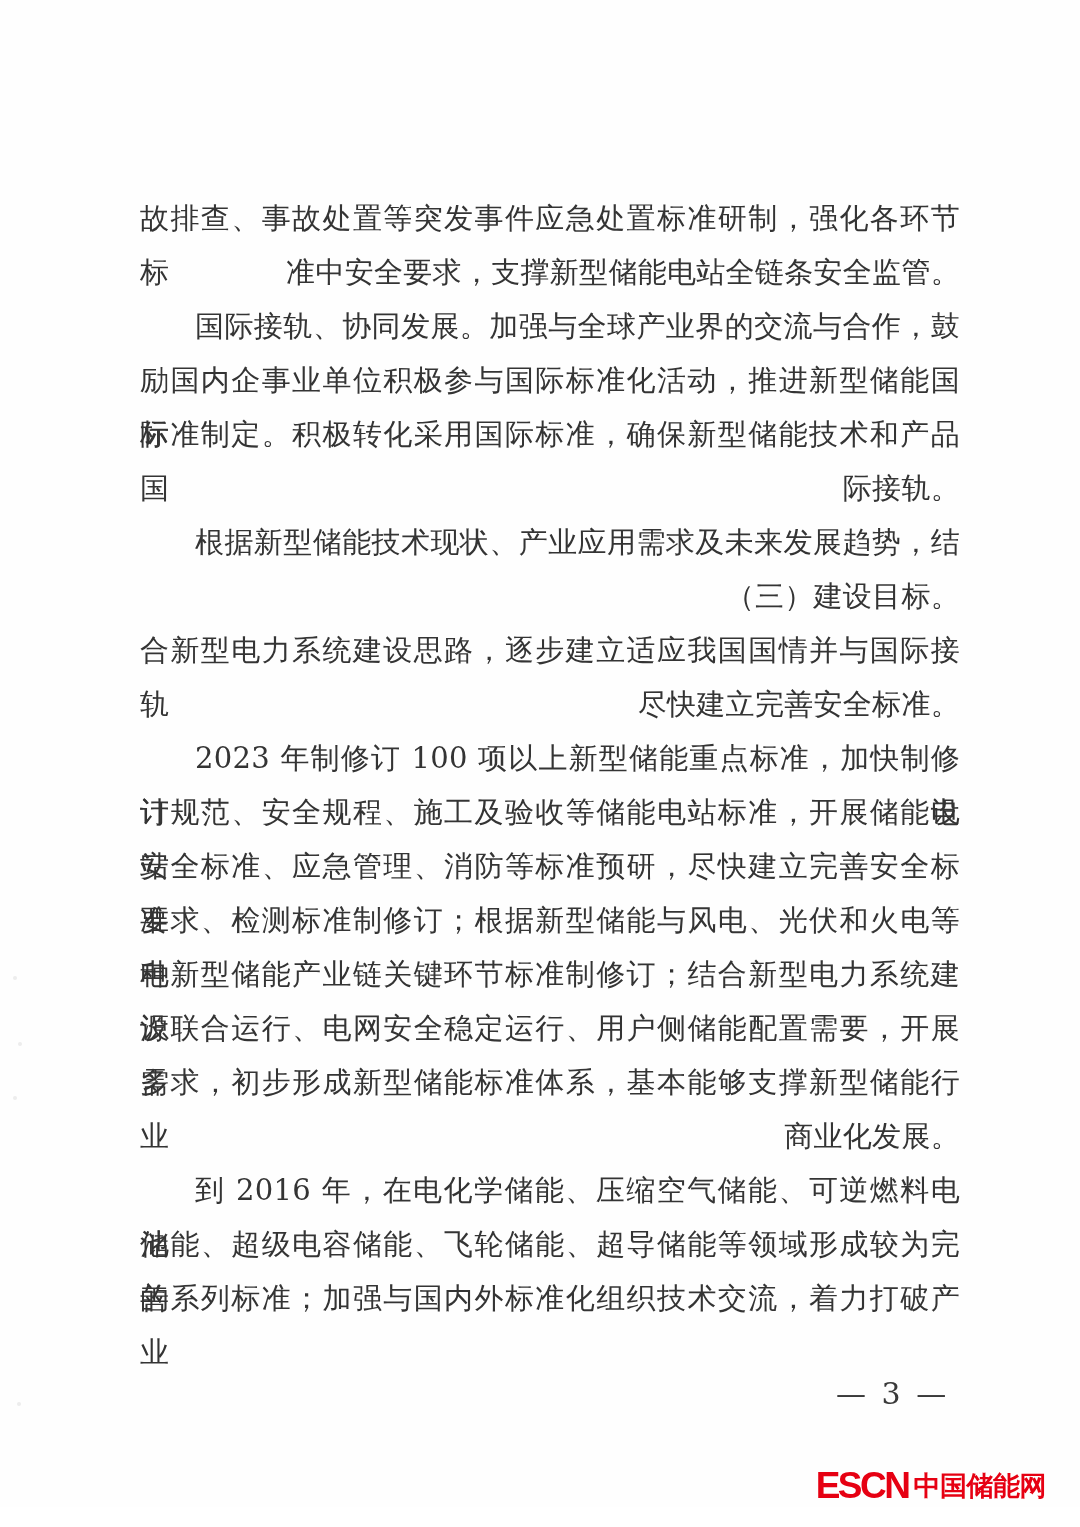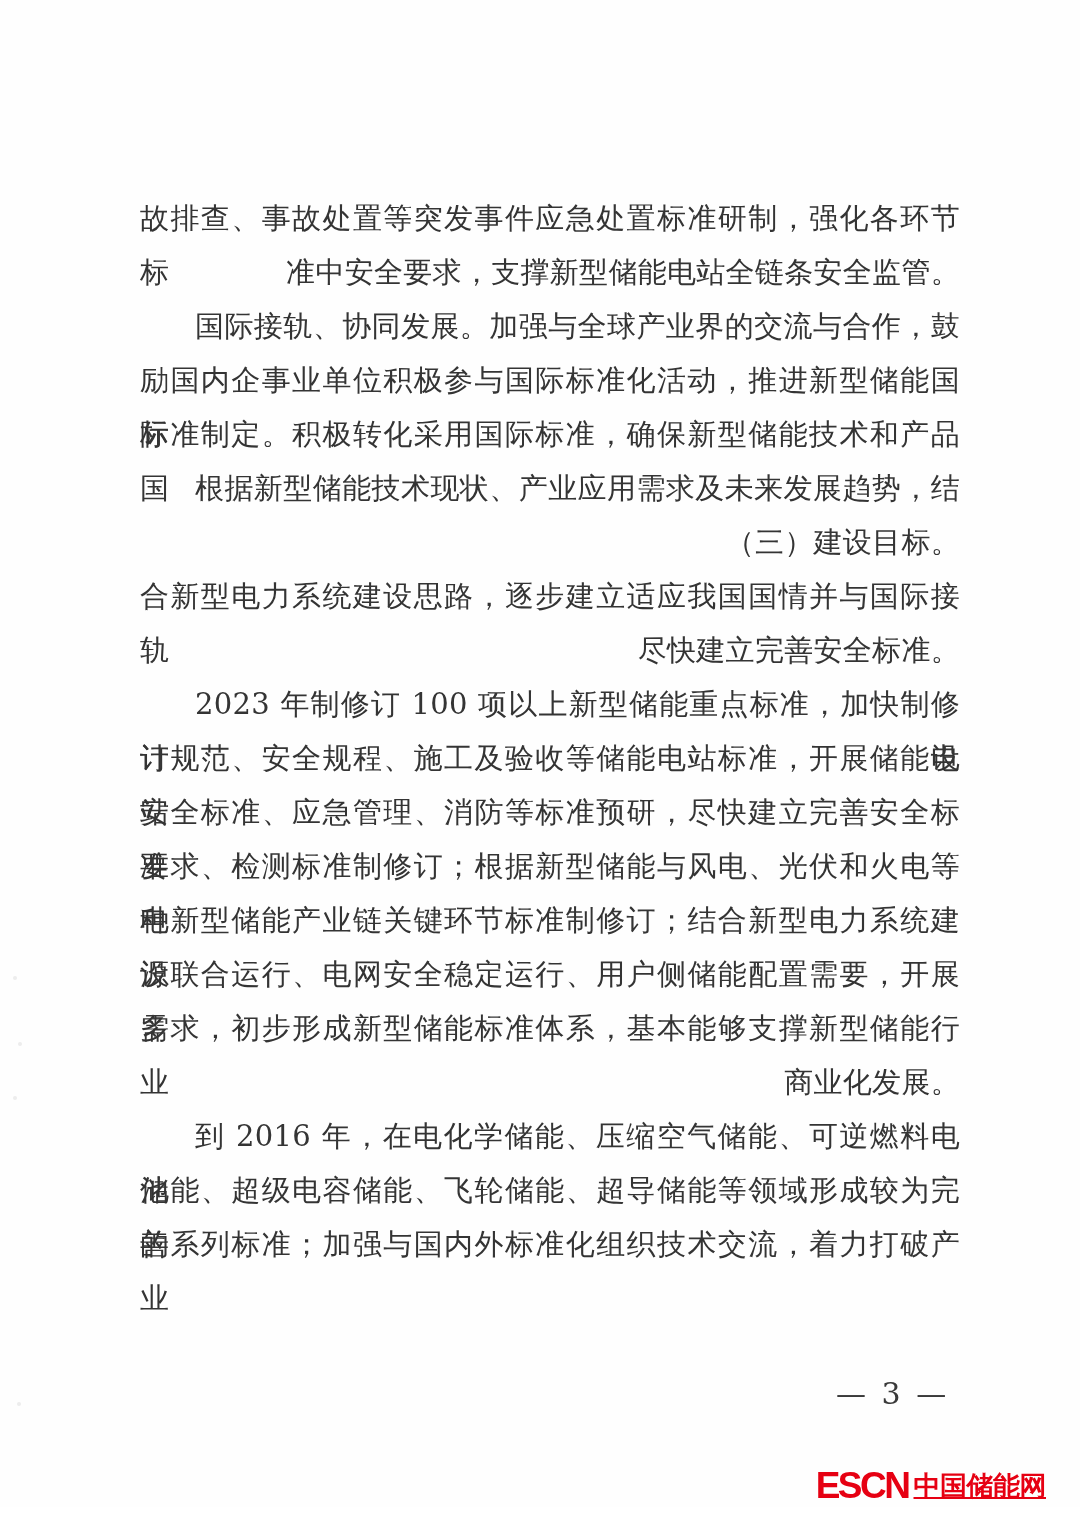--- a/index.html
+++ b/index.html
@@ -68,21 +68,20 @@
     letter-spacing: -2.5px;
     line-height: 36px;
   }
   .logo-cn {
     font-family: "Liberation Sans", "DejaVu Sans", sans-serif;
     font-weight: 700;
     font-size: 27px;
     line-height: 36px;
     margin-left: 5px;
     letter-spacing: -0.5px;
-    text-decoration: underline;
   }
   .scan-speck {
     position: absolute;
     width: 4px;
     height: 4px;
     border-radius: 50%;
     background: #ededed;
   }
   .speck-1 { left: 13px; top: 976px; }
   .speck-2 { left: 18px; top: 1042px; }
@@ -93,20 +92,21 @@
 <body>
 
 <div class="page">
 
   <div class="text-block">
       <div class="doc-line justify">故排查、事故处置等突发事件应急处置标准研制，强化各环节标</div>
       <div class="doc-line">准中安全要求，支撑新型储能电站全链条安全监管。</div>
       <div class="doc-line justify indent">国际接轨、协同发展。加强与全球产业界的交流与合作，鼓</div>
       <div class="doc-line justify">励国内企事业单位积极参与国际标准化活动，推进新型储能国际</div>
       <div class="doc-line justify">标准制定。积极转化采用国际标准，确保新型储能技术和产品国</div>
+      <div class="doc-line">际接轨。</div>
       <div class="doc-line justify indent">根据新型储能技术现状、产业应用需求及未来发展趋势，结</div>
       <div class="doc-line indent">（三）建设目标。</div>
       <div class="doc-line justify">合新型电力系统建设思路，逐步建立适应我国国情并与国际接轨</div>
       <div class="doc-line">尽快建立完善安全标准。</div>
       <div class="doc-line justify indent">2023 年制修订 100 项以上新型储能重点标准，加快制修订设</div>
       <div class="doc-line justify">计规范、安全规程、施工及验收等储能电站标准，开展储能电站</div>
       <div class="doc-line justify">安全标准、应急管理、消防等标准预研，尽快建立完善安全标准</div>
       <div class="doc-line justify">要求、检测标准制修订；根据新型储能与风电、光伏和火电等电</div>
       <div class="doc-line justify">种新型储能产业链关键环节标准制修订；结合新型电力系统建设</div>
       <div class="doc-line justify">源联合运行、电网安全稳定运行、用户侧储能配置需要，开展多</div>

